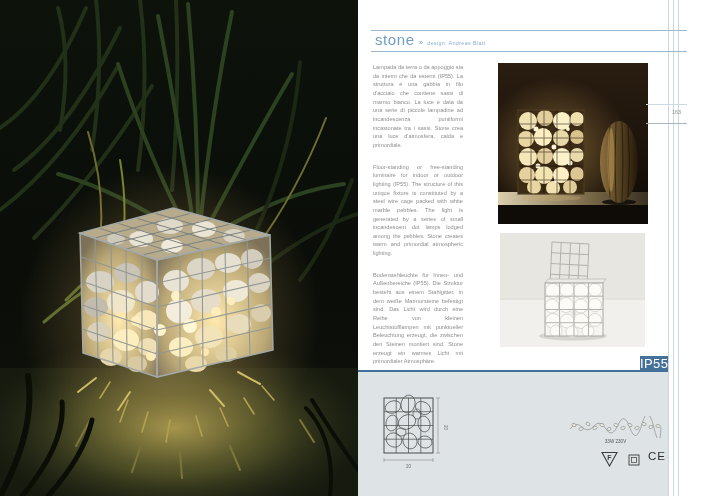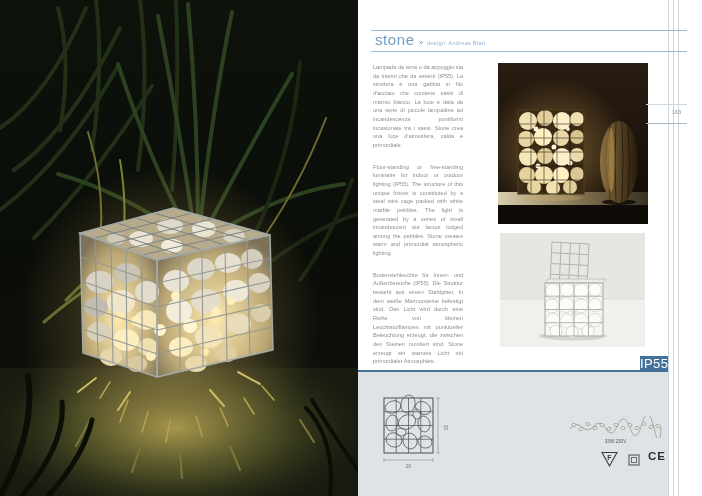--- a/index.html
+++ b/index.html
@@ -30,21 +30,21 @@
   .page-num{position:absolute;left:314px;top:109px;font-size:5.5px;color:#8f8f8f;}
   
   .panel{position:absolute;left:0;top:370px;width:310px;height:126px;background:#dee3e6;border-top:2px solid #44719a;box-sizing:border-box;}
   .ip-badge{position:absolute;left:282px;top:356px;width:28px;height:15px;background:#44719a;color:#ffffff;
             font-size:13px;line-height:15px;text-align:center;letter-spacing:.4px;}
   .tech{position:absolute;left:22px;top:20px;}
   .garland{position:absolute;left:210px;top:44px;}
   .power{position:absolute;left:210px;top:67px;width:95px;text-align:center;font-size:4.6px;color:#555;}
   .icon-f{position:absolute;left:243px;top:79px;}
   .icon-sq{position:absolute;left:270px;top:82px;}
-  .icon-ce{position:absolute;left:290px;top:78px;font-size:11.5px;color:#2e2e2e;letter-spacing:1px;font-weight:bold;}
+  .icon-ce{position:absolute;left:290px;top:78px;font-size:11.5px;color:#2e2e2e;letter-spacing:1px;font-weight:normal;}
 </style>
 </head>
 <body>
 
 <div class="screen">
 
   <div class="hero">
     <svg width="358" height="496" viewBox="0 0 358 496">
       <defs>
         <linearGradient id="hBg" x1="0" y1="0" x2="0" y2="1">

